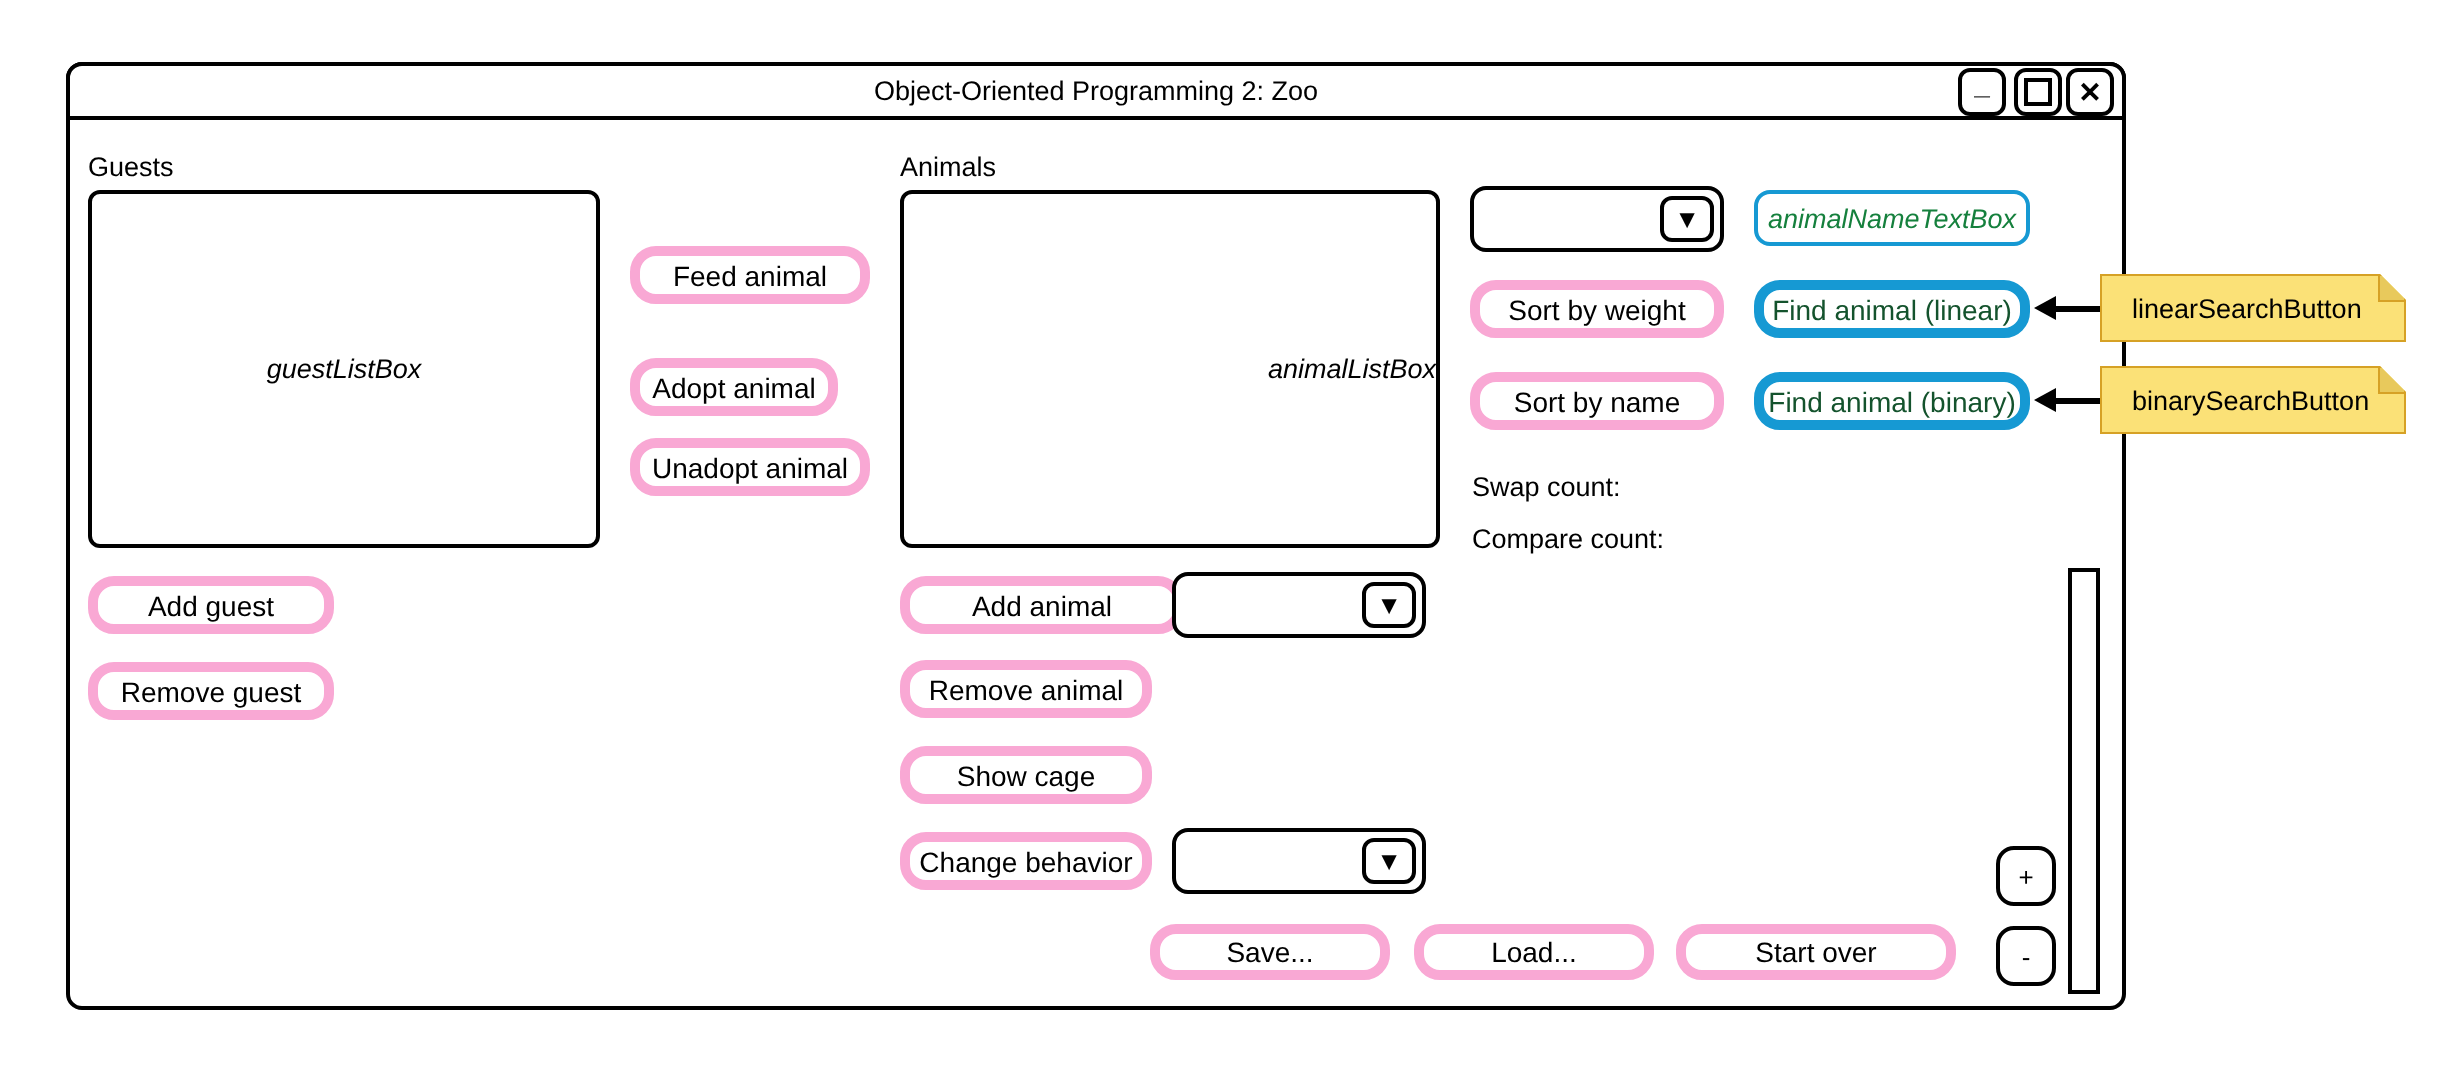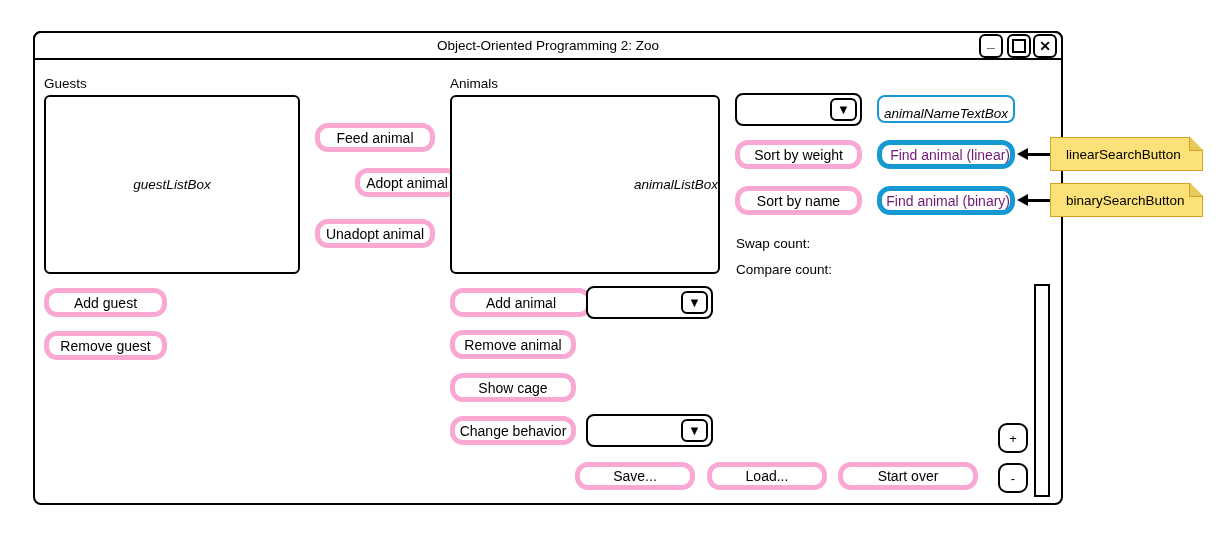--- a/index.html
+++ b/index.html
@@ -25,41 +25,41 @@
     font-size:14px;font-weight:bold;line-height:1;
   }
   .win-btn .min-glyph{transform:translateY(-4px);}
   .max-square{width:10px;height:10px;border:2px solid #000;display:block;}
   
   .btn{
     border:5px solid #f9a8d4;border-radius:13px;background:#fff;
     display:flex;align-items:center;justify-content:center;
     font-size:14px;cursor:default;
   }
-  .btn-blue{border-color:#1699D3;color:#701a75;justify-content:flex-end;}
+  .btn-blue{border-color:#1699D3;color:#14532d;}
   
   .listbox{
     border:2px solid #000;border-radius:6px;background:#fff;
     display:flex;align-items:center;justify-content:center;
     font-style:italic;font-size:13.5px;
   }
   
   .combo{
     border:2px solid #000;border-radius:8px;background:#fff;
   }
   .combo-btn{
     position:absolute;top:3px;bottom:3px;right:3px;width:27px;
     border:2px solid #000;border-radius:6px;background:#fff;
     display:flex;align-items:center;justify-content:center;
     font-size:13px;line-height:1;box-sizing:border-box;
   }
   
   .bluefield{
-    border:2px solid #1699D3;border-radius:8px;background:#fff;color:#000000;
-    display:flex;align-items:flex-end;justify-content:center;
+    border:2px solid #1699D3;border-radius:8px;background:#fff;color:#15803d;
+    display:flex;align-items:center;justify-content:center;
     font-style:italic;font-size:13.5px;
   }
   .label{font-size:13.5px;white-space:nowrap;}
   
   .note{
     background:#FBE177;border:1.5px solid #D6A125;z-index:6;
     display:flex;align-items:center;padding-left:15px;font-size:13.5px;
     clip-path:polygon(0 0, calc(100% - 13px) 0, 100% 13px, 100% 100%, 0 100%);
   }
   .note-fold{
@@ -108,21 +108,21 @@
   <div class="abs btn" style="left:44px;top:288px;width:123px;height:29px;">
     <span>Add guest</span>
   </div>
   <div class="abs btn" style="left:44px;top:331px;width:123px;height:29px;">
     <span>Remove guest</span>
   </div>
 
   <div class="abs btn" style="left:315px;top:123px;width:120px;height:29px;">
     <span>Feed animal</span>
   </div>
-  <div class="abs btn" style="left:315px;top:168px;width:104px;height:29px;margin-left:40px;">
+  <div class="abs btn" style="left:315px;top:179px;width:104px;height:29px;">
     <span>Adopt animal</span>
   </div>
   <div class="abs btn" style="left:315px;top:219px;width:120px;height:29px;">
     <span>Unadopt animal</span>
   </div>
 
   <div class="abs label" style="left:450px;top:76px;">Animals</div>
   <div class="abs listbox" style="left:450px;top:95px;width:270px;height:179px;justify-content:flex-end;">
     <span>animalListBox</span>
   </div>

